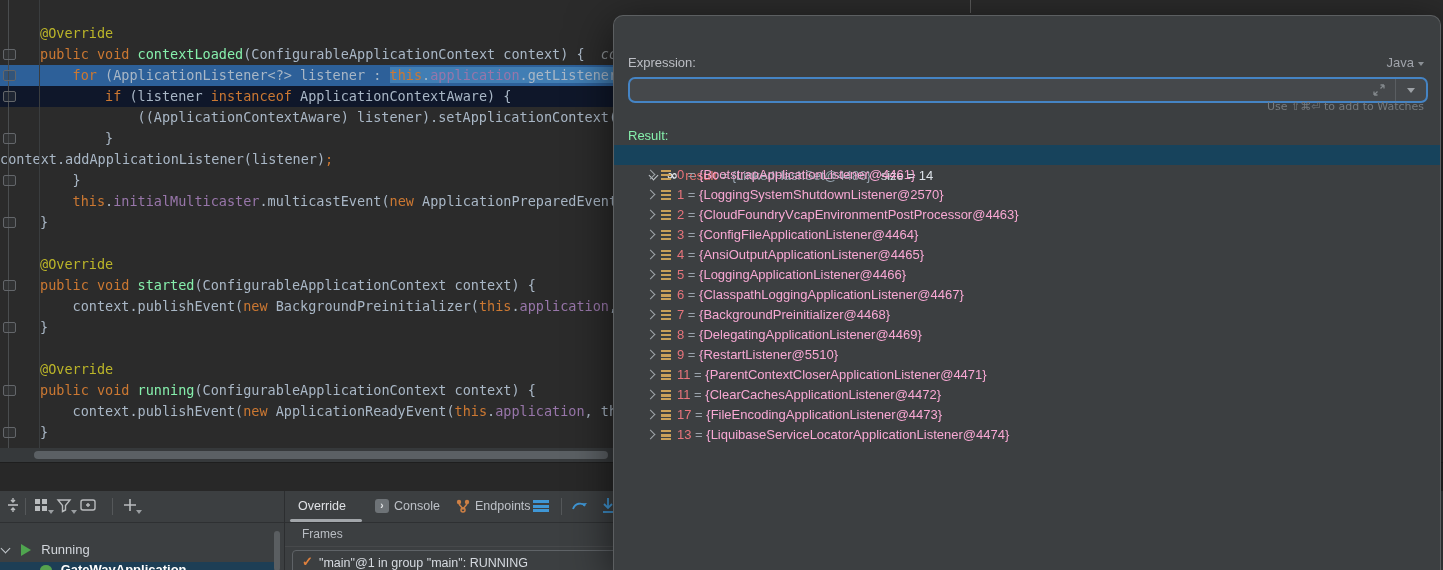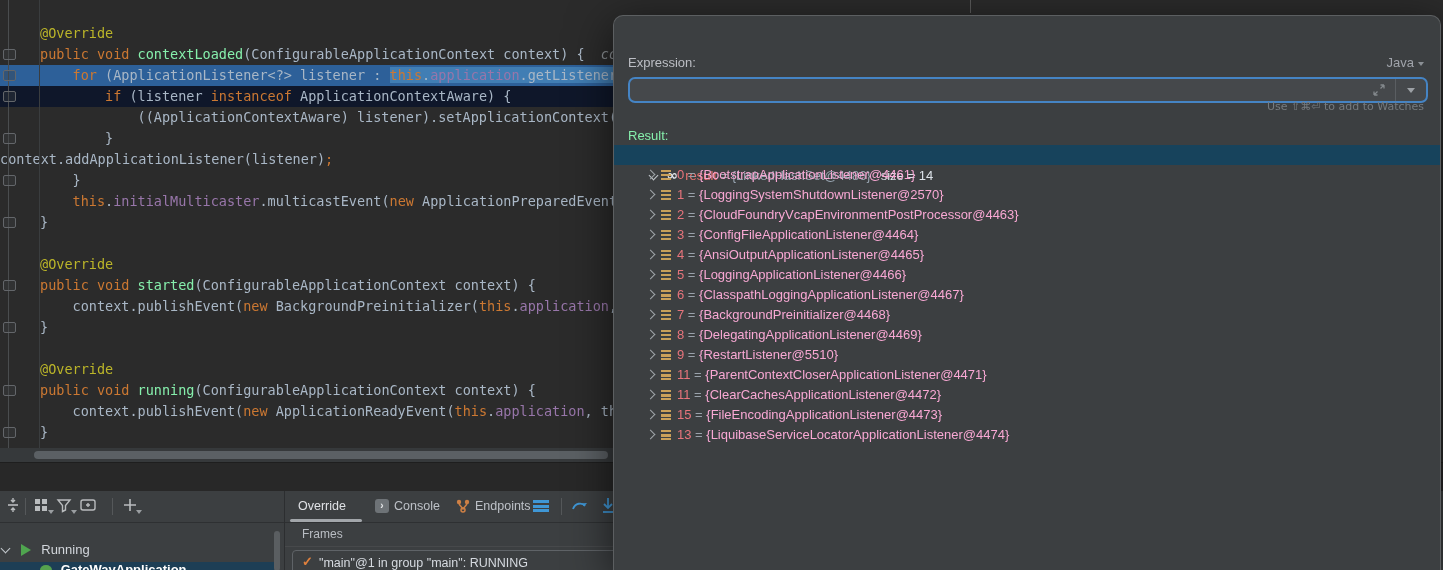--- a/index.html
+++ b/index.html
@@ -248,16 +248,16 @@
       <div class="tree-row"><span class="chev right"></span><span class="field-ico"></span><span class="idx">2</span><span class="eq"> = </span><span class="val">{CloudFoundryVcapEnvironmentPostProcessor@4463}</span></div>
       <div class="tree-row"><span class="chev right"></span><span class="field-ico"></span><span class="idx">3</span><span class="eq"> = </span><span class="val">{ConfigFileApplicationListener@4464}</span></div>
       <div class="tree-row"><span class="chev right"></span><span class="field-ico"></span><span class="idx">4</span><span class="eq"> = </span><span class="val">{AnsiOutputApplicationListener@4465}</span></div>
       <div class="tree-row"><span class="chev right"></span><span class="field-ico"></span><span class="idx">5</span><span class="eq"> = </span><span class="val">{LoggingApplicationListener@4466}</span></div>
       <div class="tree-row"><span class="chev right"></span><span class="field-ico"></span><span class="idx">6</span><span class="eq"> = </span><span class="val">{ClasspathLoggingApplicationListener@4467}</span></div>
       <div class="tree-row"><span class="chev right"></span><span class="field-ico"></span><span class="idx">7</span><span class="eq"> = </span><span class="val">{BackgroundPreinitializer@4468}</span></div>
       <div class="tree-row"><span class="chev right"></span><span class="field-ico"></span><span class="idx">8</span><span class="eq"> = </span><span class="val">{DelegatingApplicationListener@4469}</span></div>
       <div class="tree-row"><span class="chev right"></span><span class="field-ico"></span><span class="idx">9</span><span class="eq"> = </span><span class="val">{RestartListener@5510}</span></div>
       <div class="tree-row"><span class="chev right"></span><span class="field-ico"></span><span class="idx">11</span><span class="eq"> = </span><span class="val">{ParentContextCloserApplicationListener@4471}</span></div>
       <div class="tree-row"><span class="chev right"></span><span class="field-ico"></span><span class="idx">11</span><span class="eq"> = </span><span class="val">{ClearCachesApplicationListener@4472}</span></div>
-      <div class="tree-row"><span class="chev right"></span><span class="field-ico"></span><span class="idx">15</span><span class="eq"> = </span><span class="val">{FileEncodingApplicationListener@4473}</span></div>
+      <div class="tree-row"><span class="chev right"></span><span class="field-ico"></span><span class="idx">17</span><span class="eq"> = </span><span class="val">{FileEncodingApplicationListener@4473}</span></div>
       <div class="tree-row"><span class="chev right"></span><span class="field-ico"></span><span class="idx">13</span><span class="eq"> = </span><span class="val">{LiquibaseServiceLocatorApplicationListener@4474}</span></div>
     </div>
 </div>
 
 </body></html>

